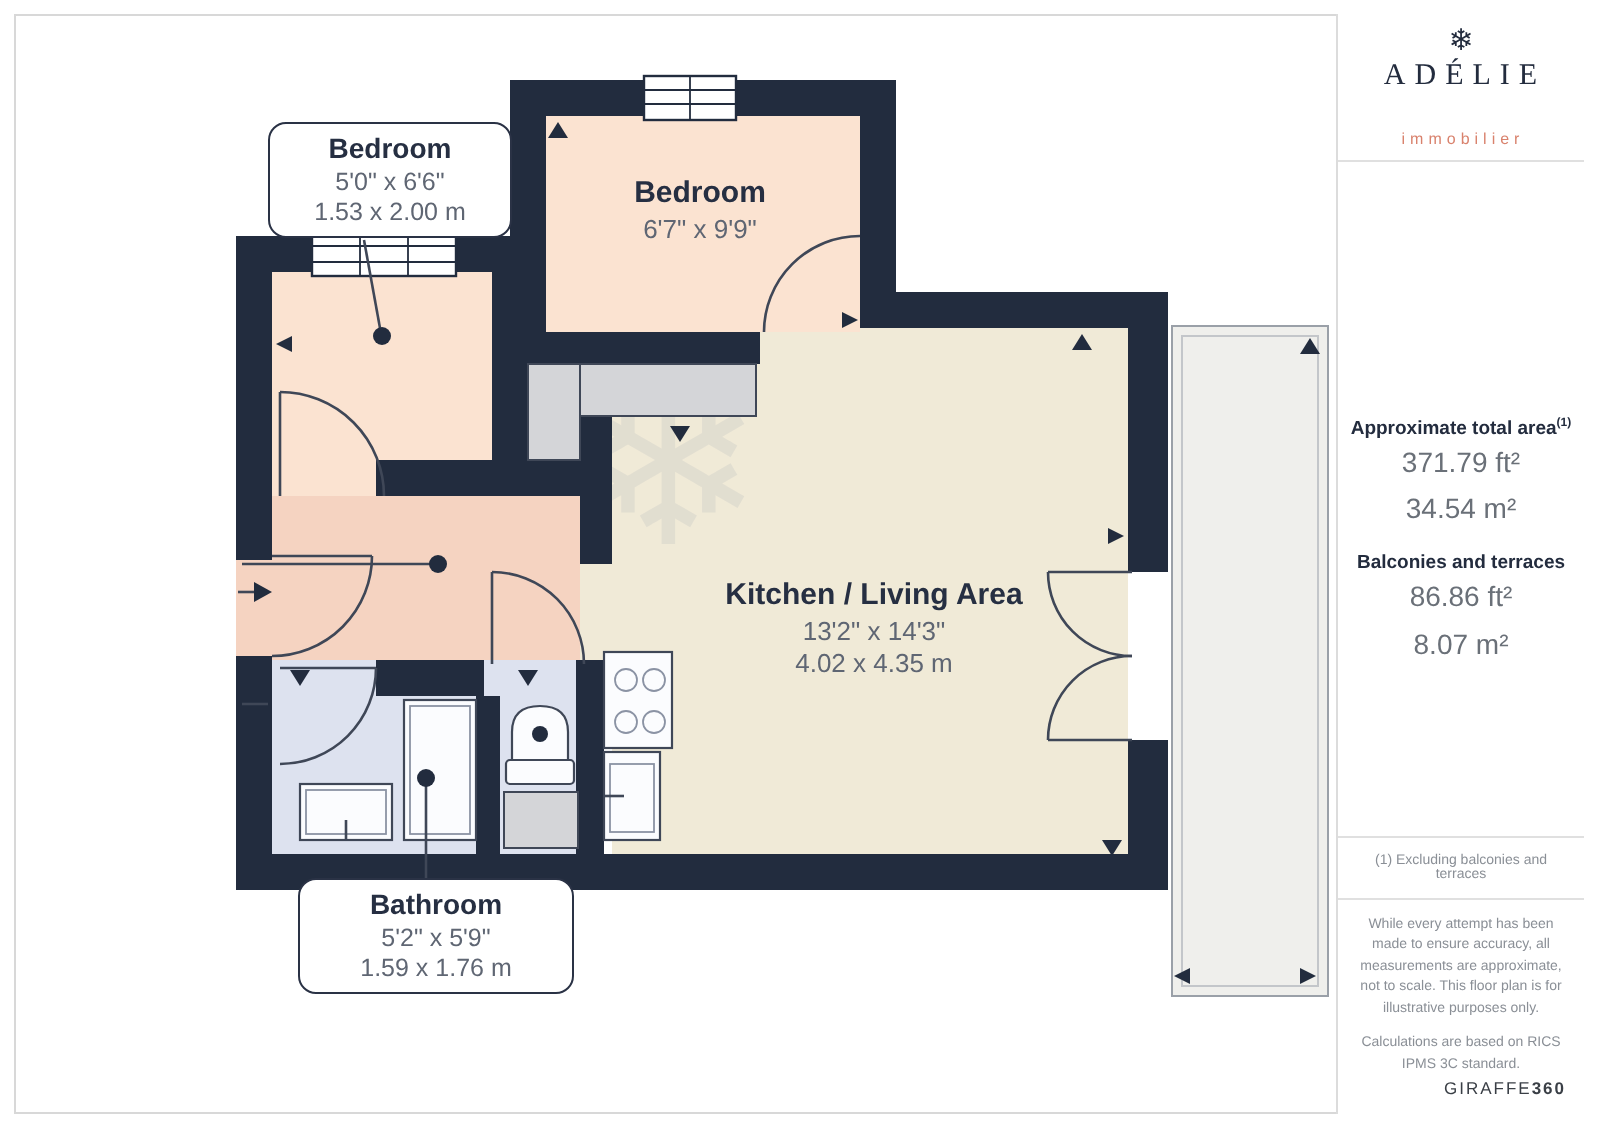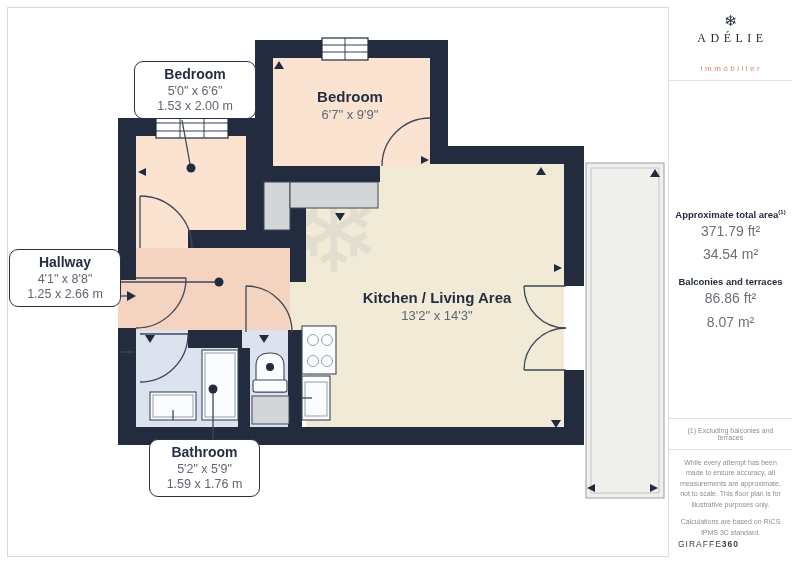--- a/index.html
+++ b/index.html
@@ -36,29 +36,29 @@
   .room-label{position:absolute;text-align:center;}
   .room-label .ttl{font-size:15px;font-weight:bold;color:#262f42;line-height:1.3;}
   .room-label .dim{font-size:13px;color:#5f6673;line-height:1.25;}
 
   
   .sidebar{position:absolute;left:668px;top:7px;width:124px;height:550px;border-left:1px solid #dcdcdc;
            box-sizing:border-box;display:flex;flex-direction:column;background:#fff;}
   .sb-sec{border-bottom:1px solid #e0e0e0;box-sizing:border-box;}
   .sb-logo{height:77px;display:flex;flex-direction:column;align-items:center;justify-content:center;}
   .sb-flake{font-family:"DejaVu Sans",sans-serif;font-size:15px;color:var(--navy);line-height:1;}
-  .sb-brand{font-family:"Liberation Serif","DejaVu Serif",serif;font-size:12px;letter-spacing:4.5px;color:var(--navy);margin-top:2px;padding-left:4px;}
+  .sb-brand{font-family:"Liberation Serif","DejaVu Serif",serif;font-size:15px;letter-spacing:4.5px;color:var(--navy);margin-top:2px;padding-left:4px;}
   .sb-tag{font-size:8px;letter-spacing:2.5px;color:var(--coral);margin-top:18px;padding-left:2px;}
   .sb-areas{height:346px;padding-top:128px;text-align:center;}
   .sb-h{font-size:9.5px;font-weight:bold;color:#232c3e;}
   .sb-h sup{font-size:6px;}
   .sb-v{font-size:14px;color:#6a7078;line-height:1.65;}
   .sb-gap{height:10px;}
   .sb-note{height:32px;display:flex;align-items:center;justify-content:center;font-size:7px;color:#8a8f96;text-align:center;padding:0 8px;}
-  .sb-disc{flex:1;display:flex;flex-direction:column;align-items:flex-start;text-align:center;
+  .sb-disc{flex:1;display:flex;flex-direction:column;align-items:flex-end;text-align:center;
            font-size:7px;color:#8a8f96;line-height:1.5;padding:8px 9px 6px 9px;border-bottom:none;}
   .sb-calc{margin-top:7px;}
   .sb-giraffe{margin-top:auto;font-size:8.5px;letter-spacing:1px;color:#3a3f46;}
   .sb-giraffe .b{font-weight:bold;}
 </style>
 </head>
 <body>
 
 <div class="page">
   <div class="page-frame"></div>
@@ -218,38 +218,34 @@
         <polygon class="arr" points="136,296 127,291 127,301"></polygon>
       </g>
     </g>
   </svg>
 
   <div class="callout" style="left:134px;top:61px;width:122px;">
     <div class="ttl">Bedroom</div>
     <div class="dim">5'0" x 6'6"</div>
     <div class="dim">1.53 x 2.00 m</div>
   </div>
-  <div class="callout" style="left:9px;top:249px;width:112px;">
-    <div class="ttl">Hallway</div>
-    <div class="dim">4'1" x 8'8"</div>
-    <div class="dim">1.25 x 2.66 m</div>
-  </div>
-  <div class="callout" style="left:149px;top:439px;width:111px;">
+  <div class="callout" style="left:149px;top:439px;width:138px;">
     <div class="ttl">Bathroom</div>
     <div class="dim">5'2" x 5'9"</div>
     <div class="dim">1.59 x 1.76 m</div>
   </div>
 
   <div class="room-label" style="left:270px;top:87px;width:160px;">
     <div class="ttl">Bedroom</div>
     <div class="dim">6'7" x 9'9"</div>
   </div>
   <div class="room-label" style="left:337px;top:288px;width:200px;">
     <div class="ttl">Kitchen / Living Area</div>
     <div class="dim">13'2" x 14'3"</div>
+    <div class="dim">4.02 x 4.35 m</div>
   </div>
 
   <div class="sidebar">
     <div class="sb-sec sb-logo">
       <div class="sb-flake">❄</div>
       <div class="sb-brand">ADÉLIE</div>
       <div class="sb-tag">immobilier</div>
     </div>
     <div class="sb-sec sb-areas">
       <div class="sb-h"><span>Approximate total area</span><sup>(1)</sup></div>

